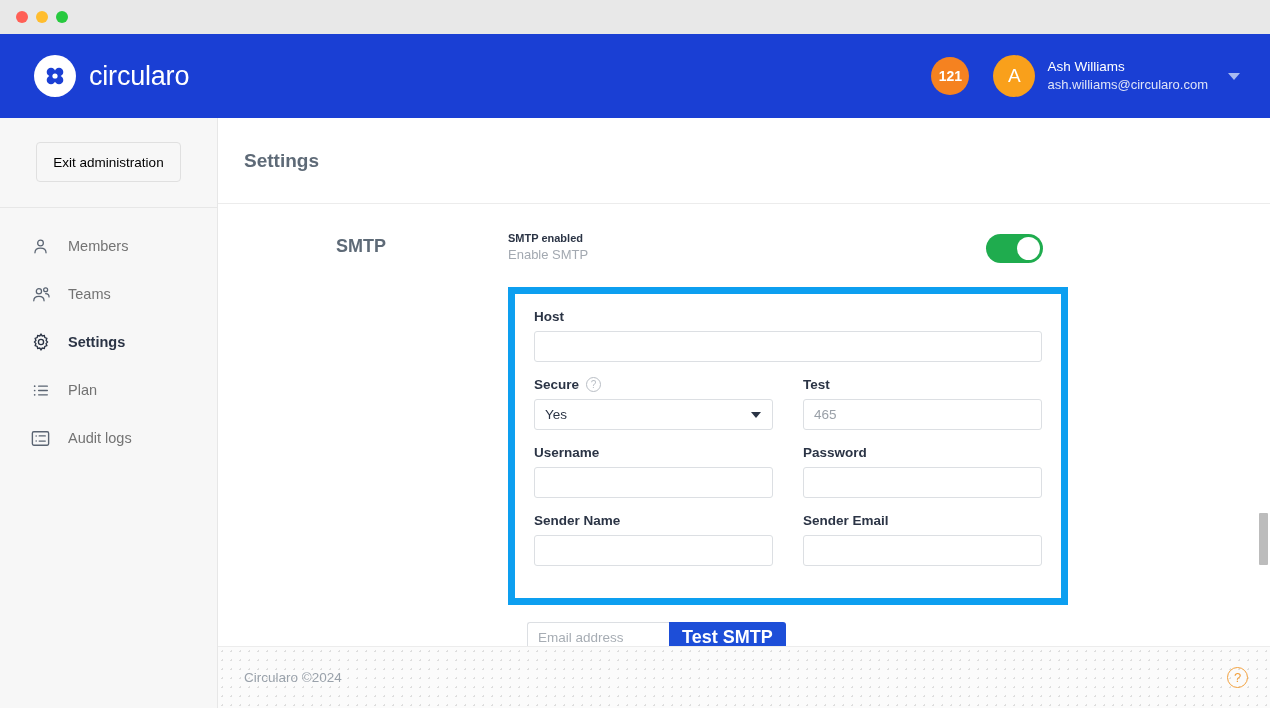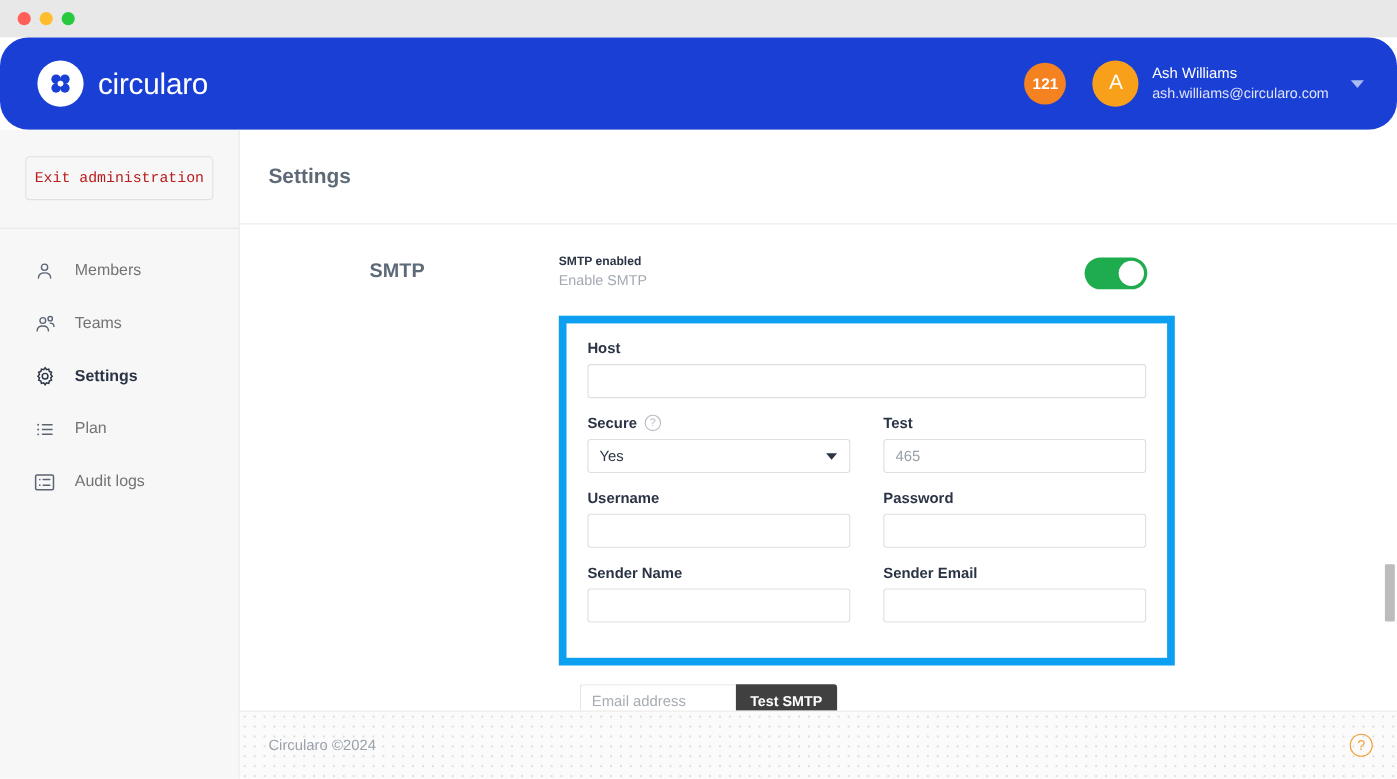--- a/index.html
+++ b/index.html
@@ -34,21 +34,20 @@
   .dot.green  { background: #27c93f; }
 
   
   .topbar {
     height: 84px;
     background: #1a3fd4;
     display: flex;
     align-items: center;
     justify-content: space-between;
     padding: 0 30px 0 34px;
-    border-radius: 26px;
   }
   .brand { display: flex; align-items: center; gap: 13px; }
   .brand-mark {
     width: 42px; height: 42px; border-radius: 50%;
     background: #ffffff;
     display: flex; align-items: center; justify-content: center;
   }
   .brand-name {
     color: #ffffff;
     font-size: 27px;
@@ -87,27 +86,27 @@
   .body-split { display: flex; height: 590px; }
 
   .sidebar {
     width: 218px;
     background: #f7f7f7;
     border-right: 1px solid #e7e7e7;
     flex-shrink: 0;
   }
   .exit-wrap { padding: 24px 0 0 0; display: flex; justify-content: center; }
   .exit-btn {
-    width: 171px; height: 40px;
+    width: 145px; height: 40px;
     border: 1px solid #e0e0e0;
     border-radius: 4px;
     background: #f7f7f7;
-    color: #b91c1c;
+    color: #000000;
     font-size: 13.5px;
-    font-family: Liberation Mono, monospace;
+    font-family: Liberation Sans, sans-serif;
     cursor: pointer;
   }
   .side-divider { margin-top: 25px; border-top: 1px solid #e7e7e7; }
 
   .nav { padding-top: 14px; }
   .nav-item {
     display: flex; align-items: center; gap: 17px;
     height: 48px;
     padding-left: 30px;
     color: #737373;
@@ -214,23 +213,23 @@
     border: 1px solid #dcdfe3; border-right: none;
     border-radius: 3px 0 0 3px;
     padding: 0 10px;
     font-size: 13.5px;
     font-family: "Liberation Sans", sans-serif;
     outline: none;
   }
   .test-input::placeholder { color: #a7adb4; }
   .test-btn {
     height: 30px; padding: 0 13px;
-    background: #404040; border: none;
+    background: #1d4ed8; border: none;
     border-radius: 0 3px 3px 0;
-    color: #ffffff; font-size: 13px; font-weight: bold;
+    color: #ffffff; font-size: 18px; font-weight: bold;
     font-family: "Liberation Sans", sans-serif;
     cursor: pointer;
   }
   .status-line { margin-top: 7px; font-size: 13.5px; color: #4d5663; }
 
   
   .scrollbar-thumb {
     position: absolute;
     right: 2px; top: 395px;
     width: 9px; height: 52px;

